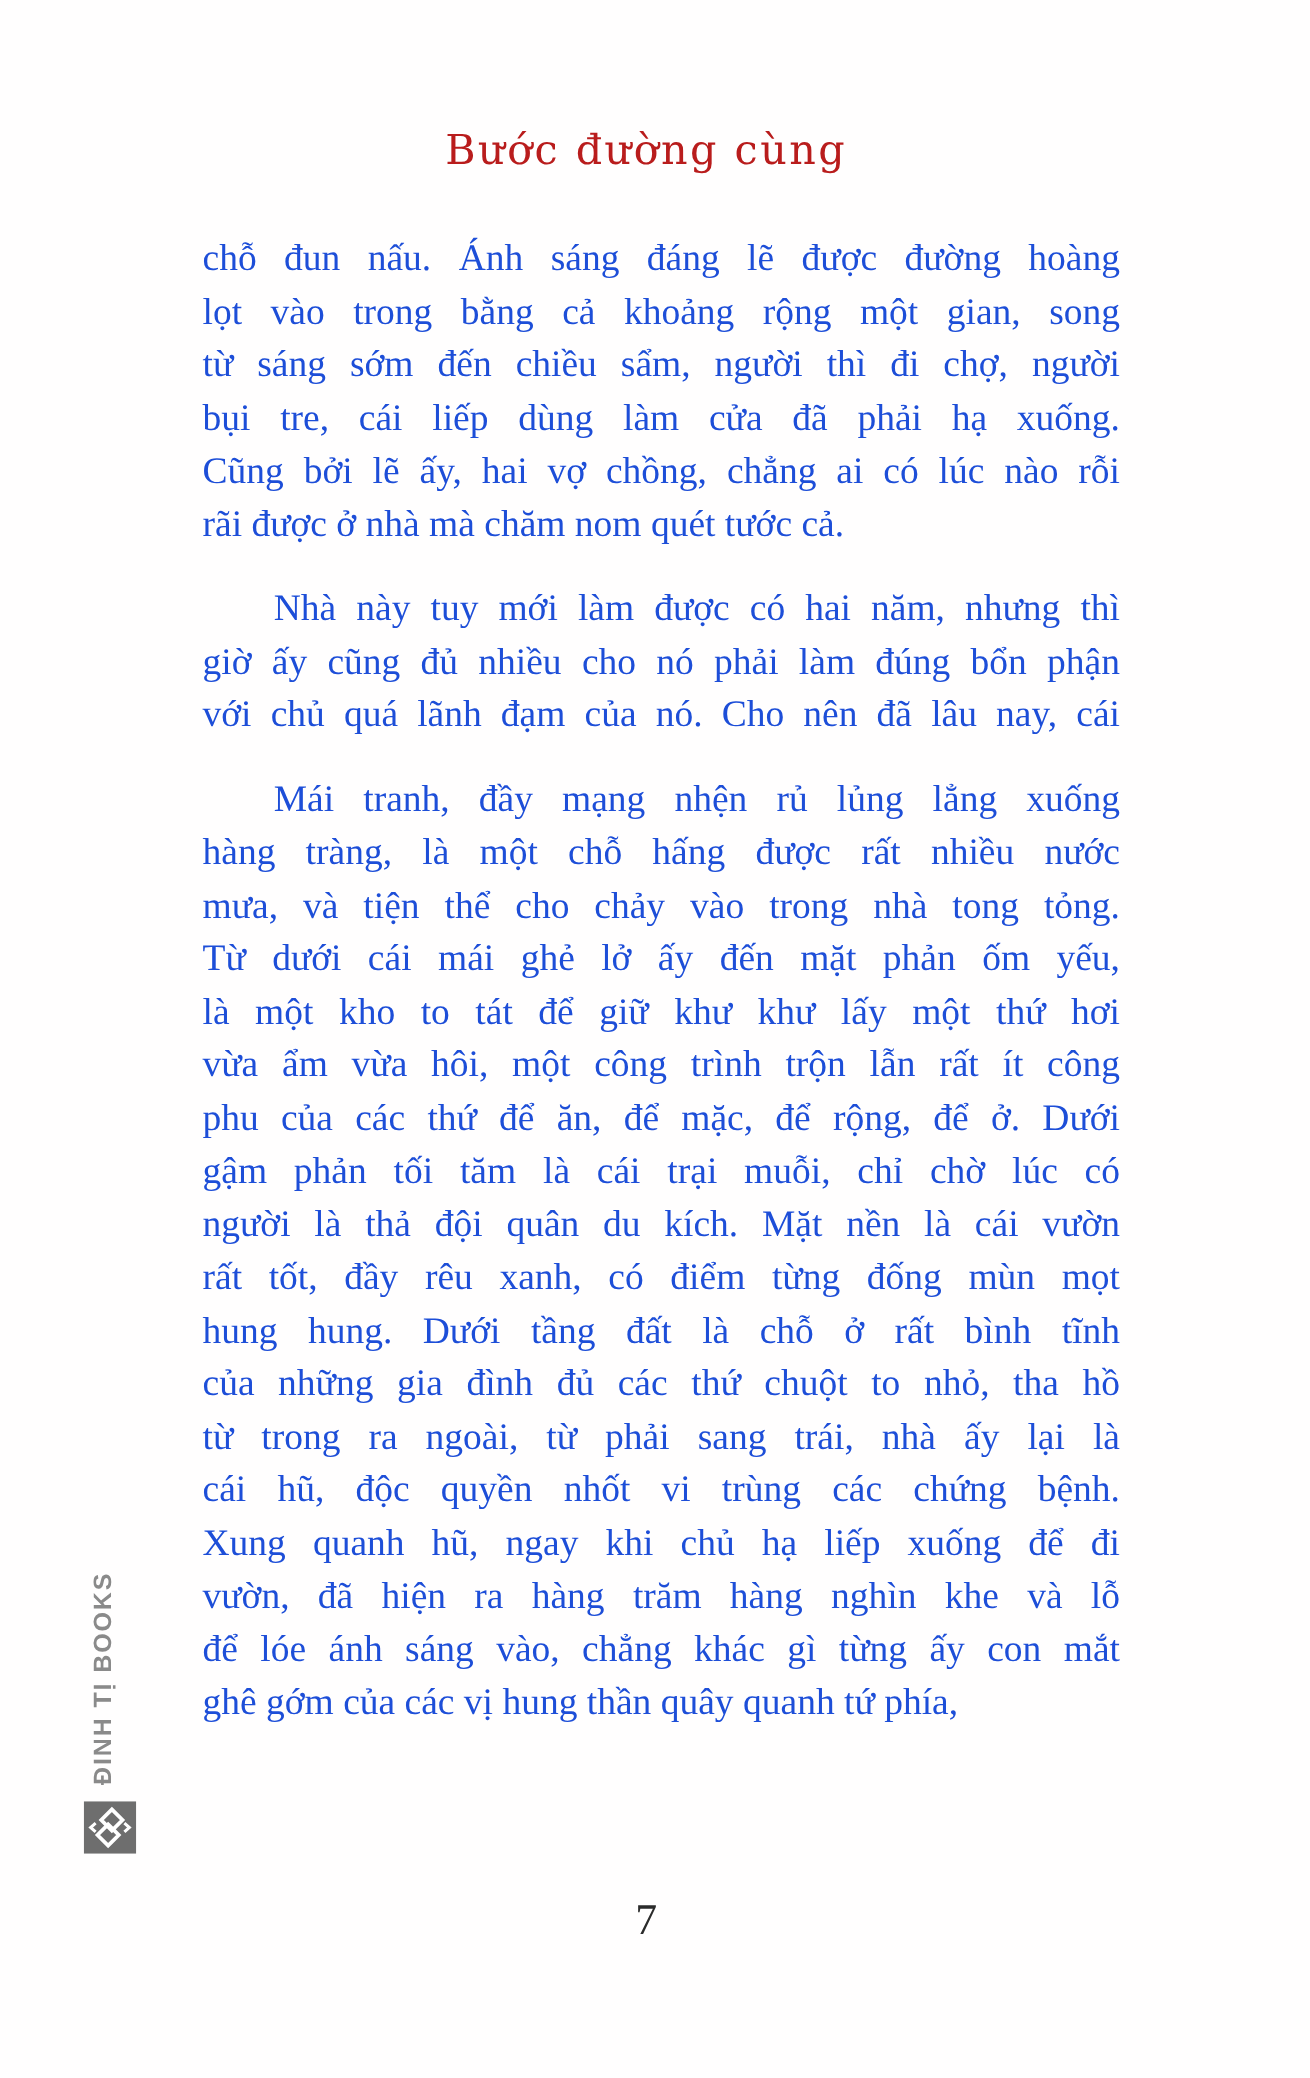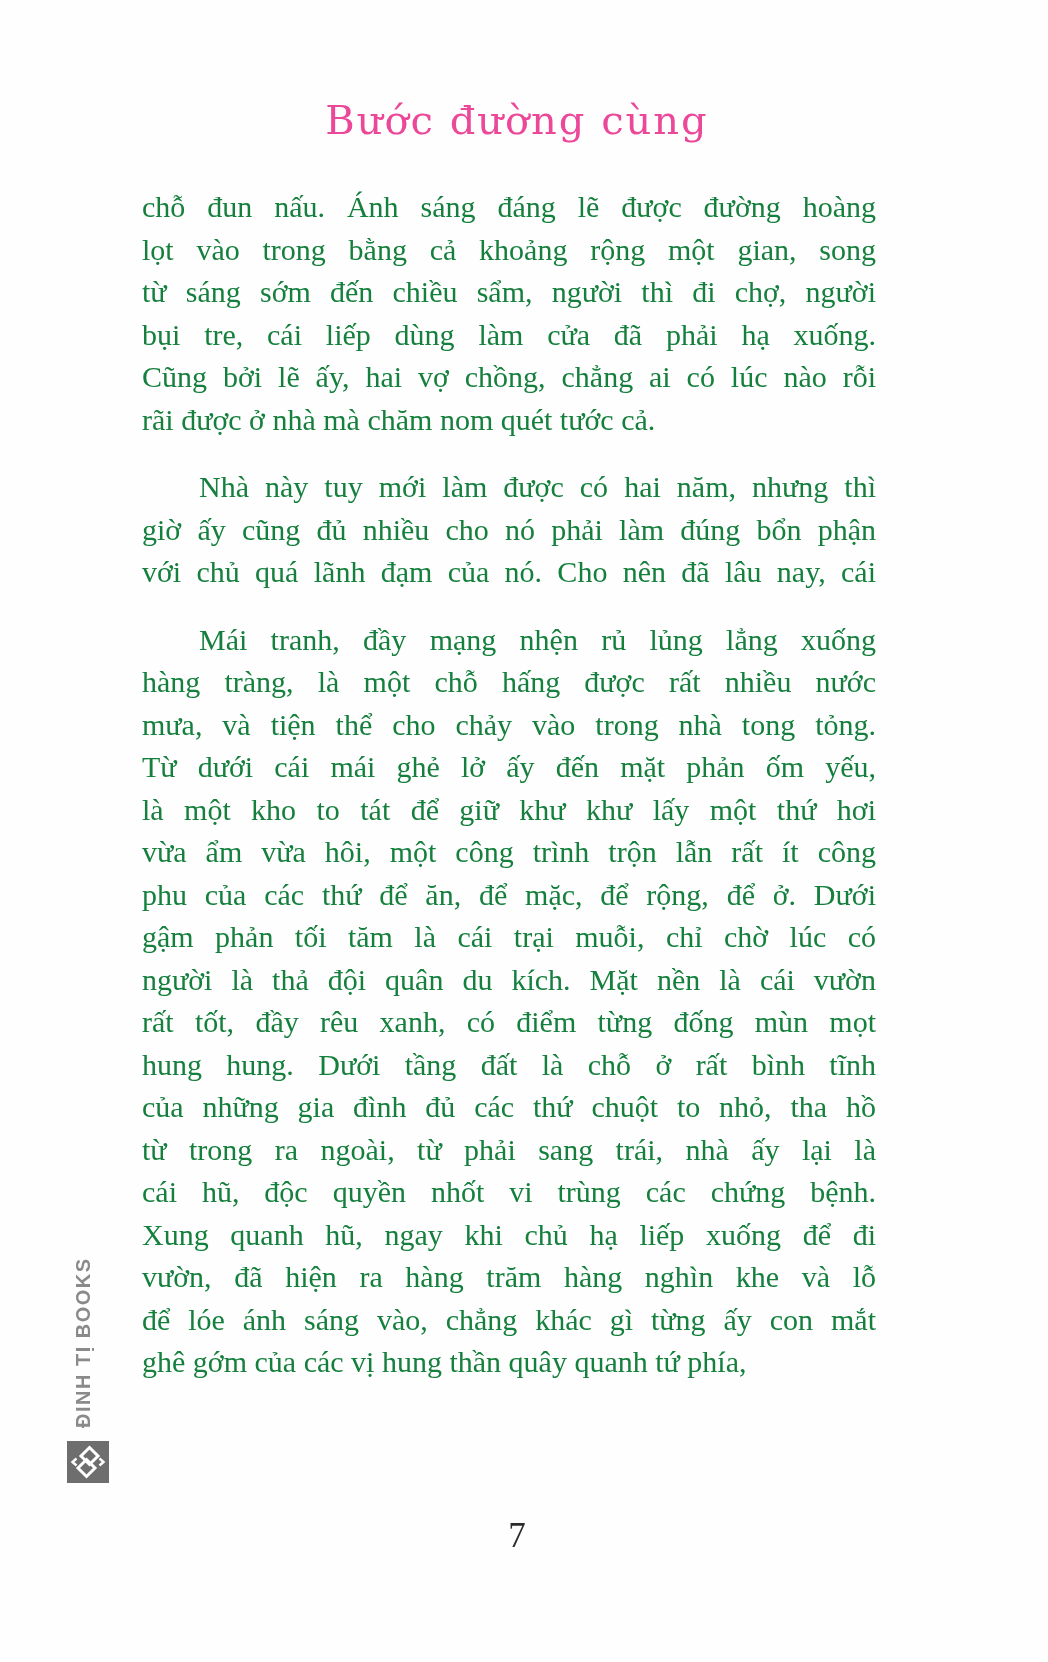--- a/index.html
+++ b/index.html
@@ -15,34 +15,34 @@
     background: #fffefe;
     overflow: hidden;
     font-family: "Liberation Serif", "DejaVu Serif", serif;
   }
   .page-title {
     position: absolute;
     left: 150px;
     top: 100px;
     width: 734px;
     text-align: center;
-    font-size: 40px;
+    font-size: 33px;
     line-height: 40px;
     letter-spacing: 2px;
-    color: #ec4899;
+    color: #b91c1c;
     font-family: "DejaVu Serif", "Liberation Serif", serif;
   }
   .body-text {
     position: absolute;
-    left: 142px;
+    left: 162px;
     top: 186px;
     width: 734px;
     font-size: 30px;
     line-height: 42.5px;
-    color: #15803d;
+    color: #1d4ed8;
   }
   .para + .para { margin-top: 25px; }
   .line {
     text-align: justify;
     text-align-last: justify;
   }
   .line.last { text-align-last: left; }
   .para.indent .line.first { text-indent: 57px; }
   .brand-vertical {
     position: absolute;

